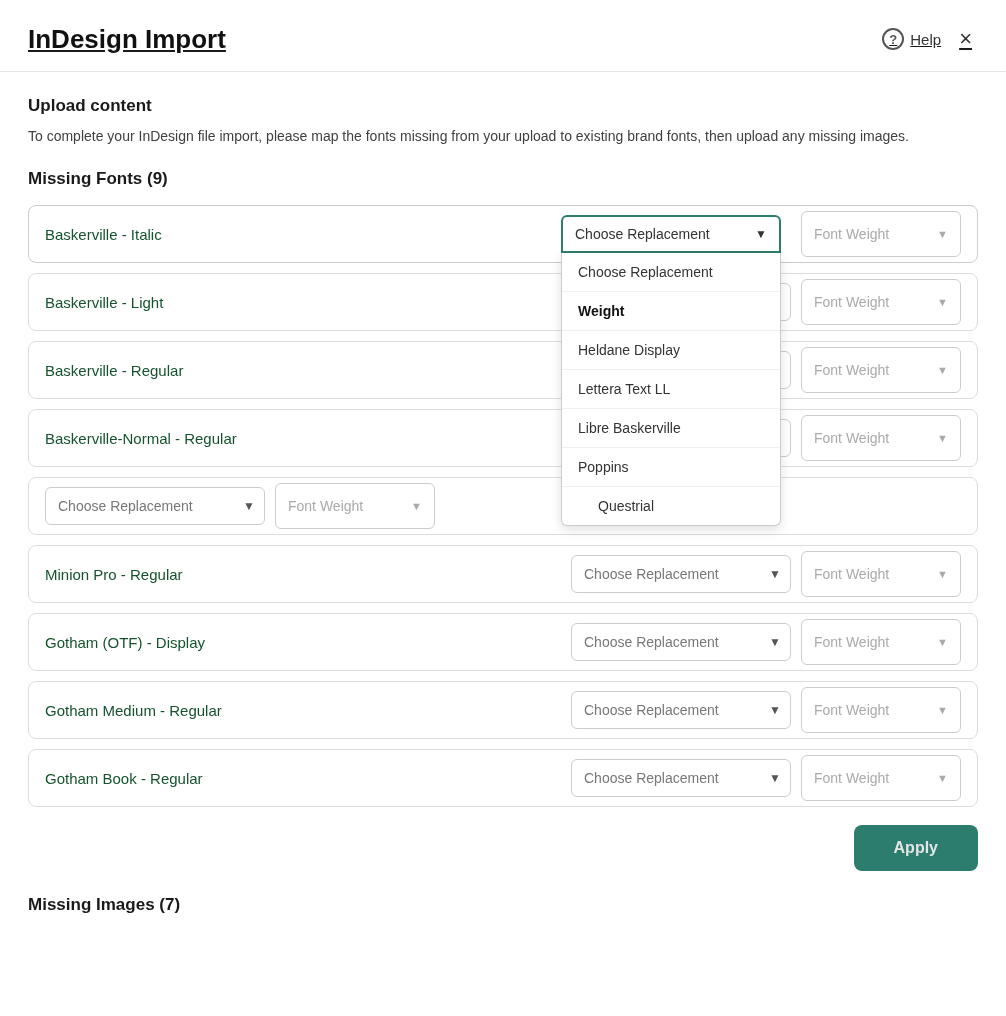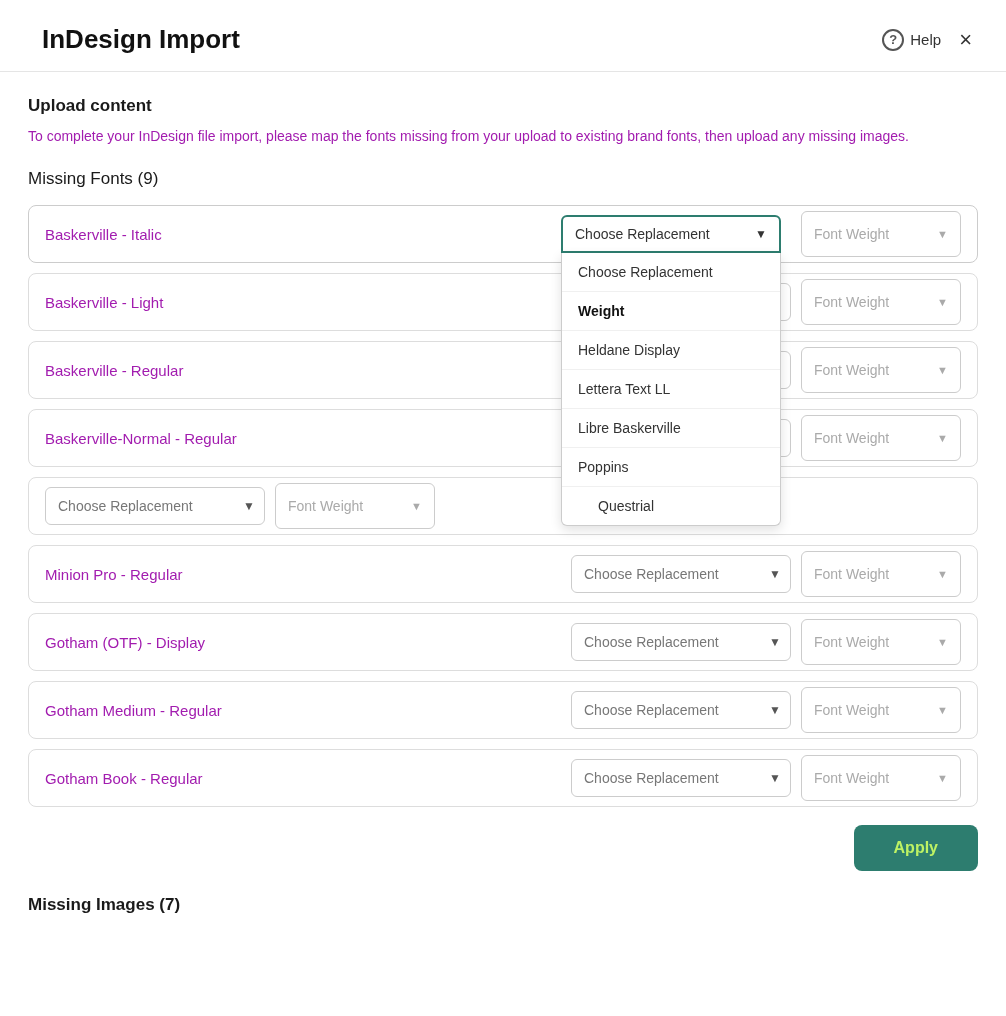--- a/index.html
+++ b/index.html
@@ -15,24 +15,25 @@
     .dialog {
       background: #fff;
       width: 1006px;
       min-height: 1016px;
       position: relative;
       padding: 0;
     }
 
     .dialog-header {
       display: flex;
-      align-items: center;
+      align-items: flex-start;
       justify-content: space-between;
-      padding: 24px 28px 16px 42px;
+      padding: 24px 28px 16px 28px;
       border-bottom: 1px solid #e5e5e5;
+      text-decoration: underline;
     }
 
     .dialog-title {
       font-size: 26px;
       font-weight: 700;
       color: #111;
     }
 
     .header-right {
       display: flex;
@@ -78,47 +79,47 @@
     }
 
     .section-title {
       font-size: 17px;
       font-weight: 700;
       margin-bottom: 10px;
     }
 
     .section-desc {
       font-size: 14px;
-      color: #a21caf;
+      color: #404040;
       margin-bottom: 22px;
       line-height: 1.5;
     }
 
     .missing-fonts-title {
       font-size: 17px;
-      font-weight: 400;
+      font-weight: 700;
       margin-bottom: 16px;
     }
 
     .font-row {
       display: flex;
       align-items: center;
       border: 1px solid #ddd;
       border-radius: 8px;
       padding: 0 16px;
       height: 58px;
       margin-bottom: 10px;
       position: relative;
       background: #fff;
     }
 
     .font-name {
       flex: 1;
       font-size: 15px;
-      color: #a21caf;
+      color: #14532d;
     }
 
     .select-wrapper {
       position: relative;
       margin-right: 10px;
     }
 
     .select-wrapper select {
       width: 220px;
       height: 38px;
@@ -223,21 +224,21 @@
     }
 
     .apply-row {
       display: flex;
       justify-content: flex-end;
       margin-top: 18px;
     }
 
     .apply-btn {
       background: #2d7d6f;
-      color: #bef264;
+      color: #e5e5e5;
       border: none;
       border-radius: 8px;
       padding: 14px 40px;
       font-size: 16px;
       font-weight: 600;
       cursor: pointer;
       min-width: 120px;
     }
 
     .missing-images-title {

